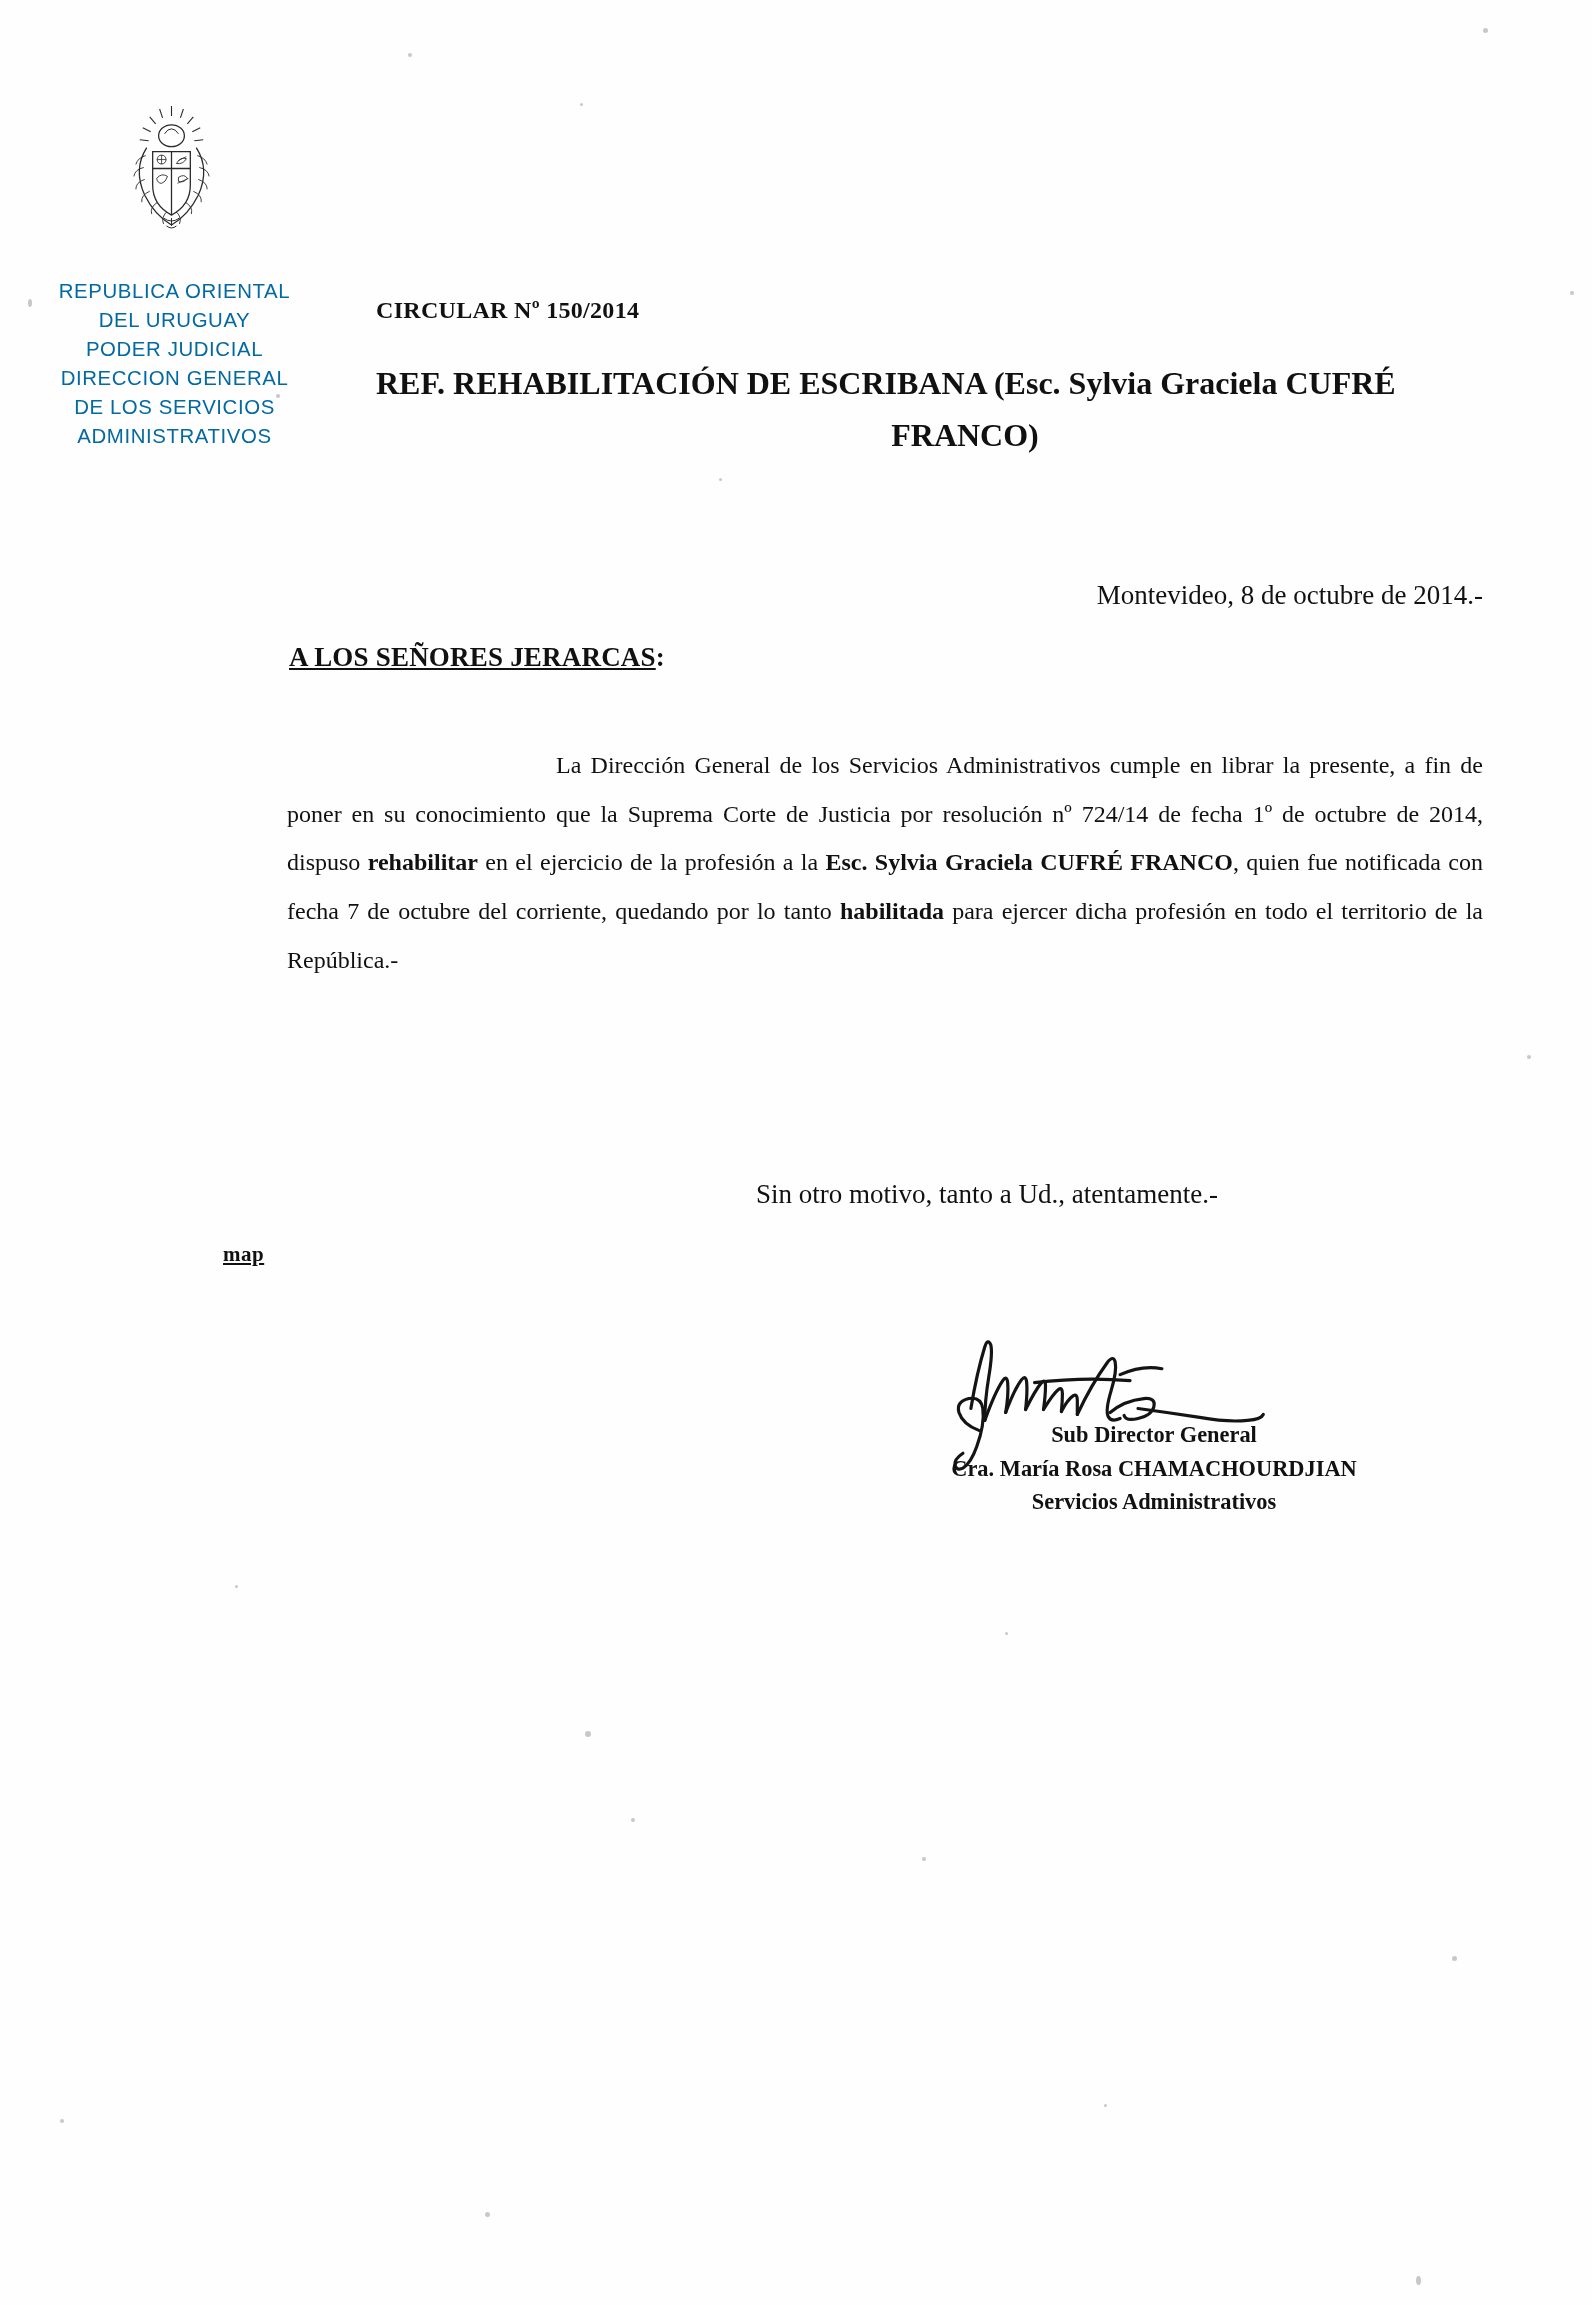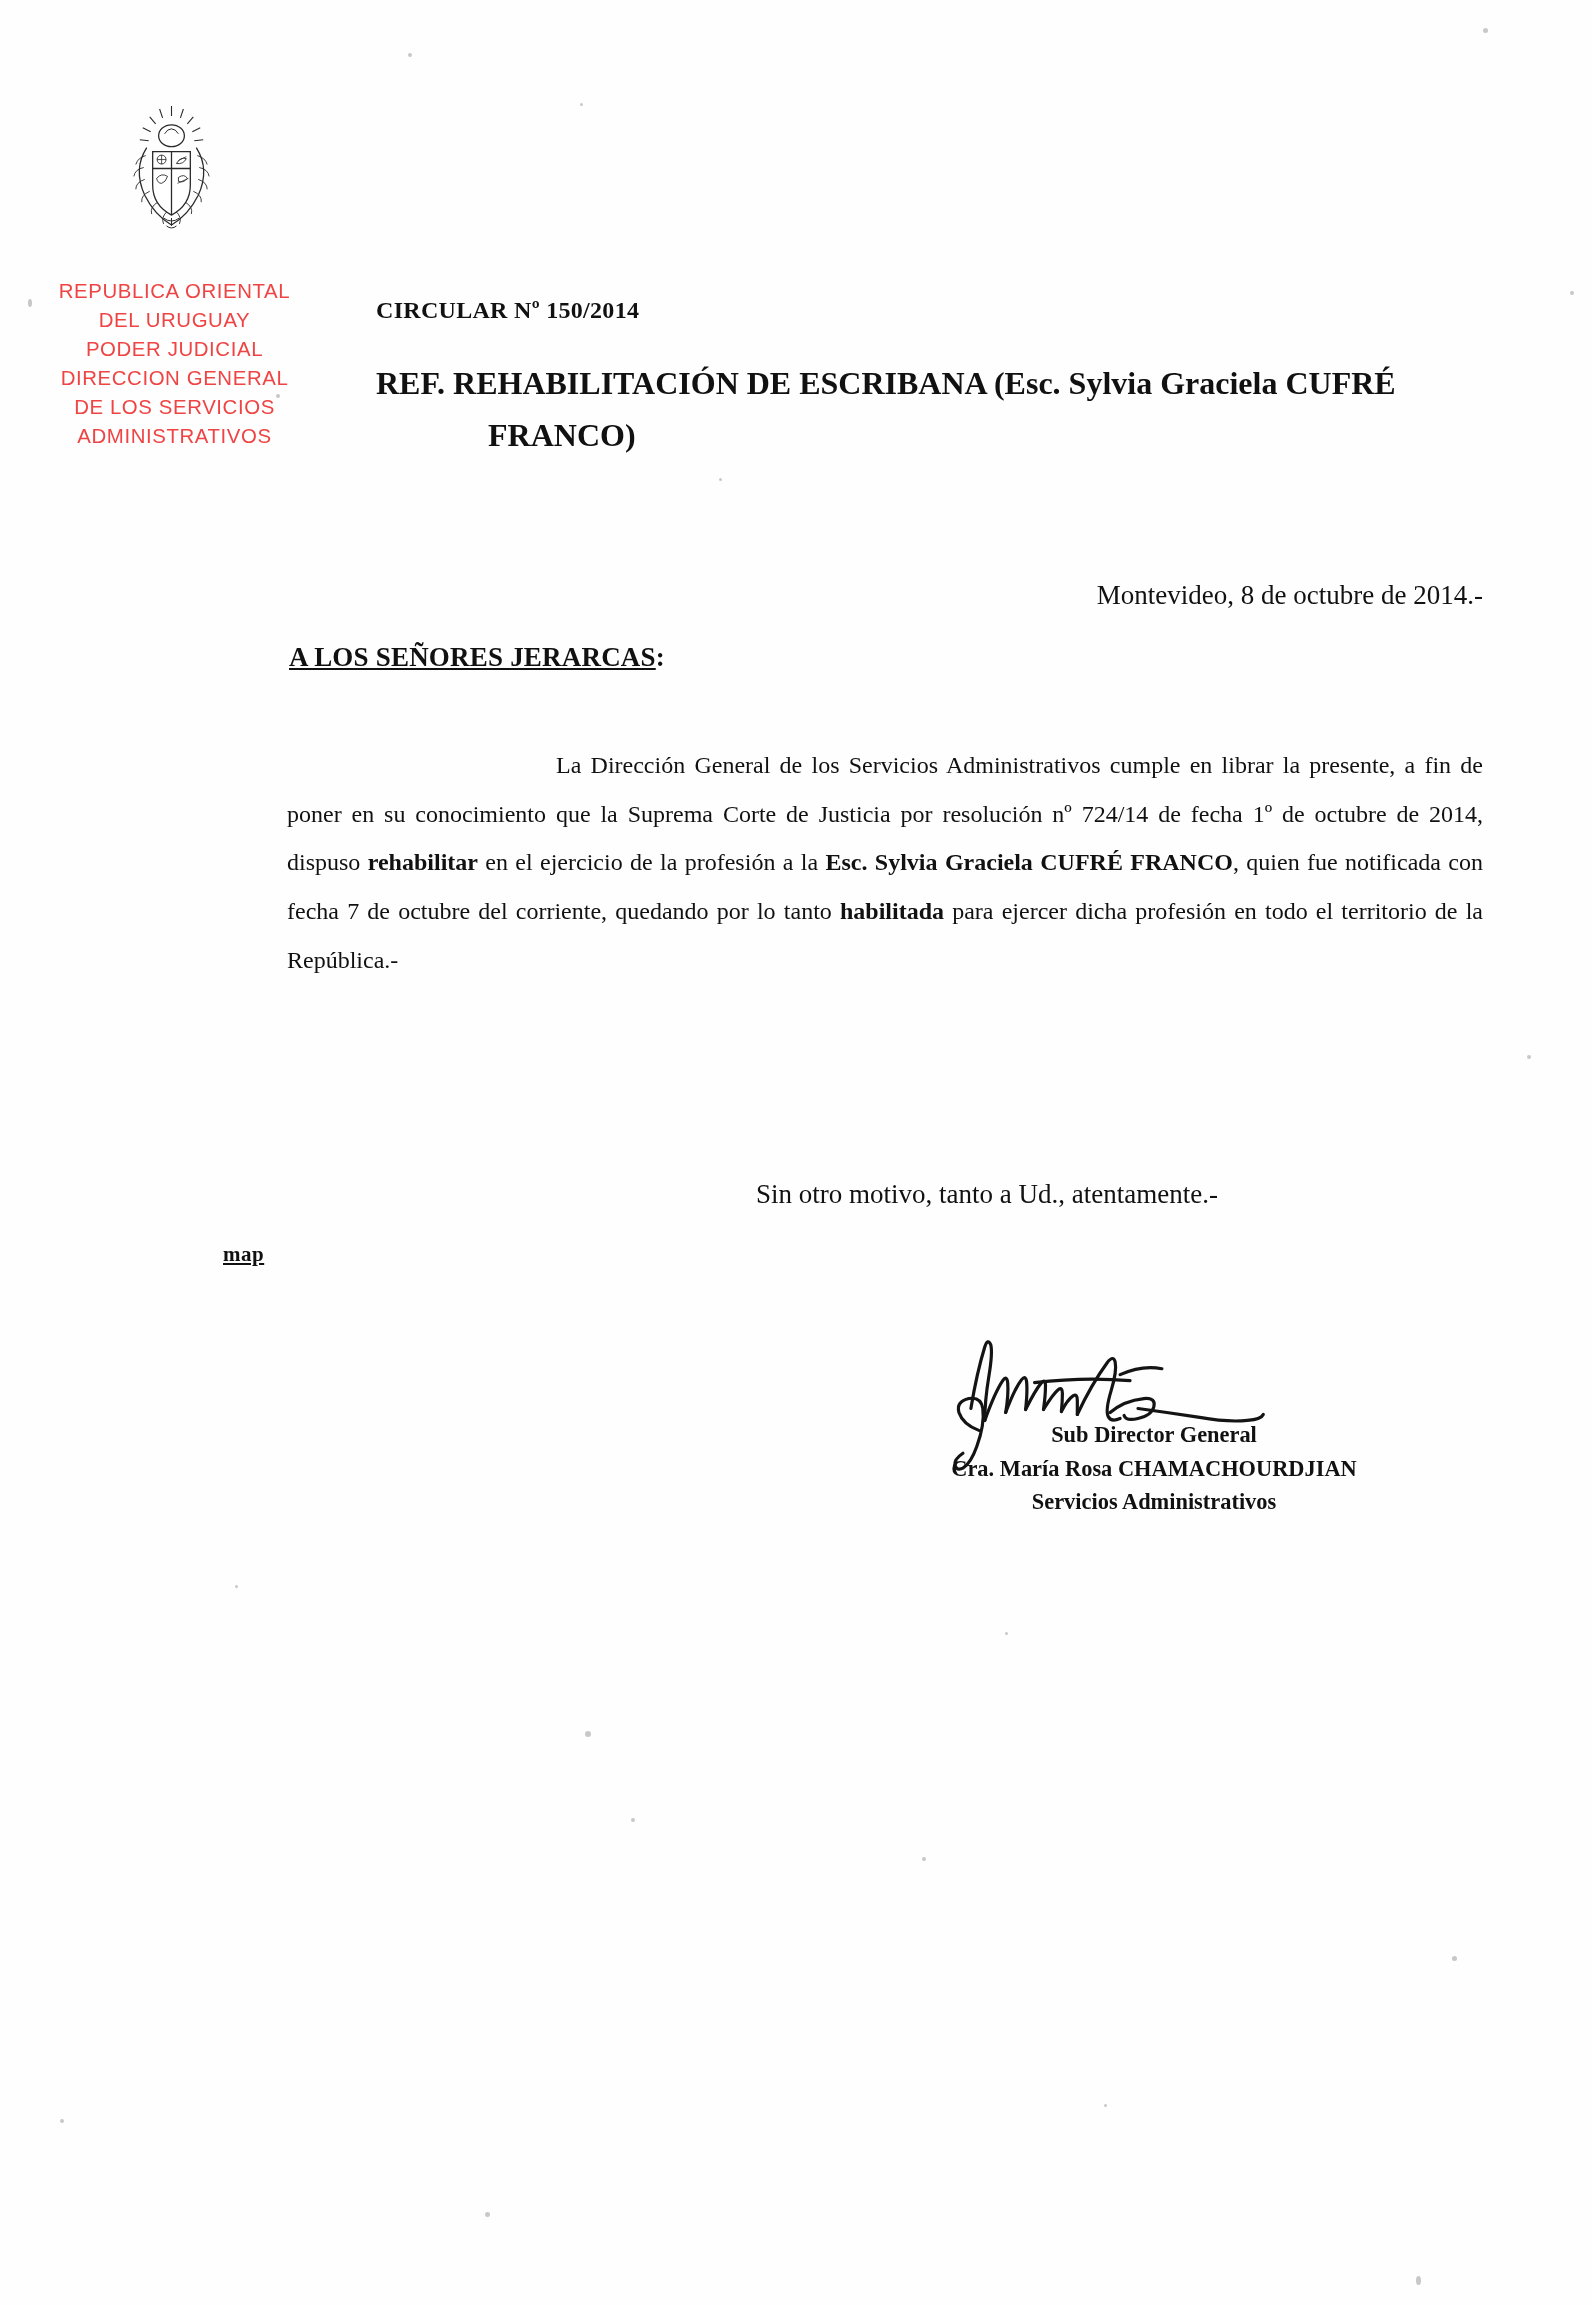--- a/index.html
+++ b/index.html
@@ -40,21 +40,21 @@
   .letterhead {
     position: absolute;
     left: 30px;
     top: 277px;
     width: 289px;
     text-align: center;
     font-family: "Liberation Sans", sans-serif;
     font-size: 20.4px;
     letter-spacing: 0.6px;
     line-height: 1.42;
-    color: #ef4444;
+    color: #0369a1;
   }
   .letterhead div { white-space: nowrap; }
 
   
   .circ-title {
     position: absolute;
     left: 376px;
     top: 297px;
     font-size: 24px;
     font-weight: bold;
@@ -62,21 +62,21 @@
   }
   .ref-line {
     position: absolute;
     left: 376px;
     top: 358px;
     width: 1104px;
     font-size: 32px;
     font-weight: bold;
     line-height: 1.62;
   }
-  .ref-line .indent2 { display: block; margin-left: 112px; }
+  .ref-line .indent2 { display: block; margin-left: 74px; text-align: center; }
 
   
   .date-line {
     position: absolute;
     right: 109px;
     top: 580px;
     font-size: 27px;
   }
 
   

